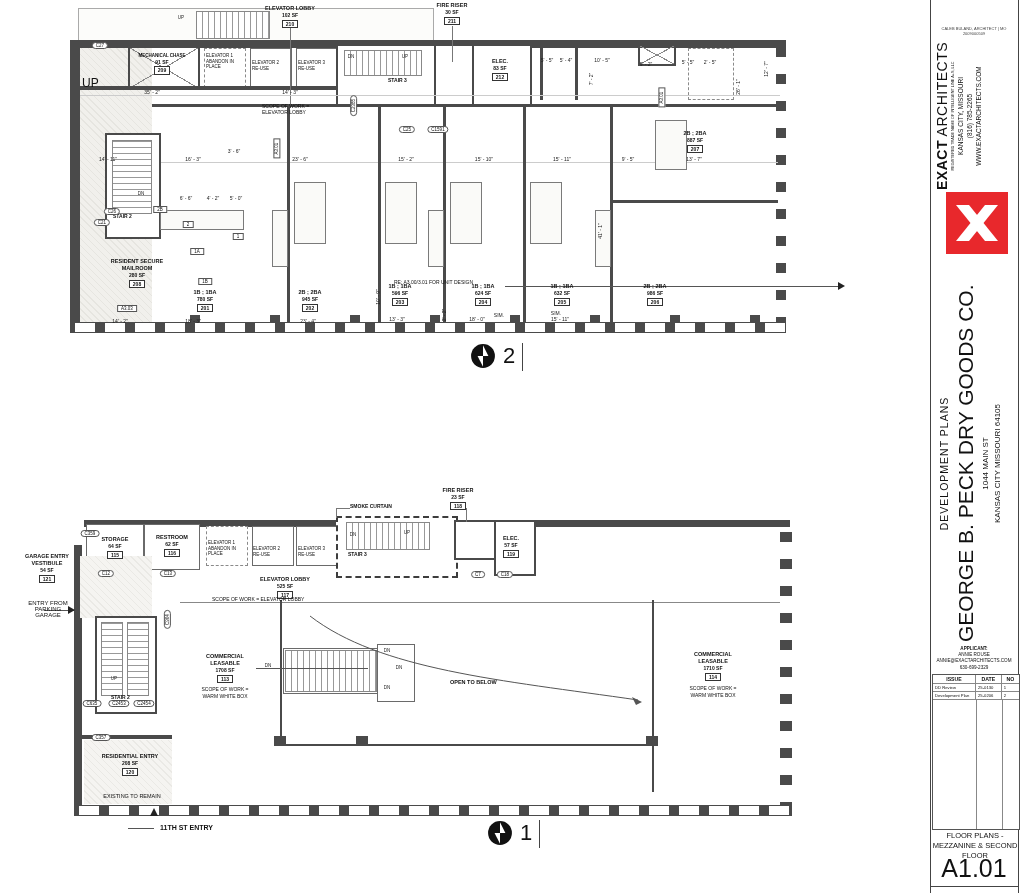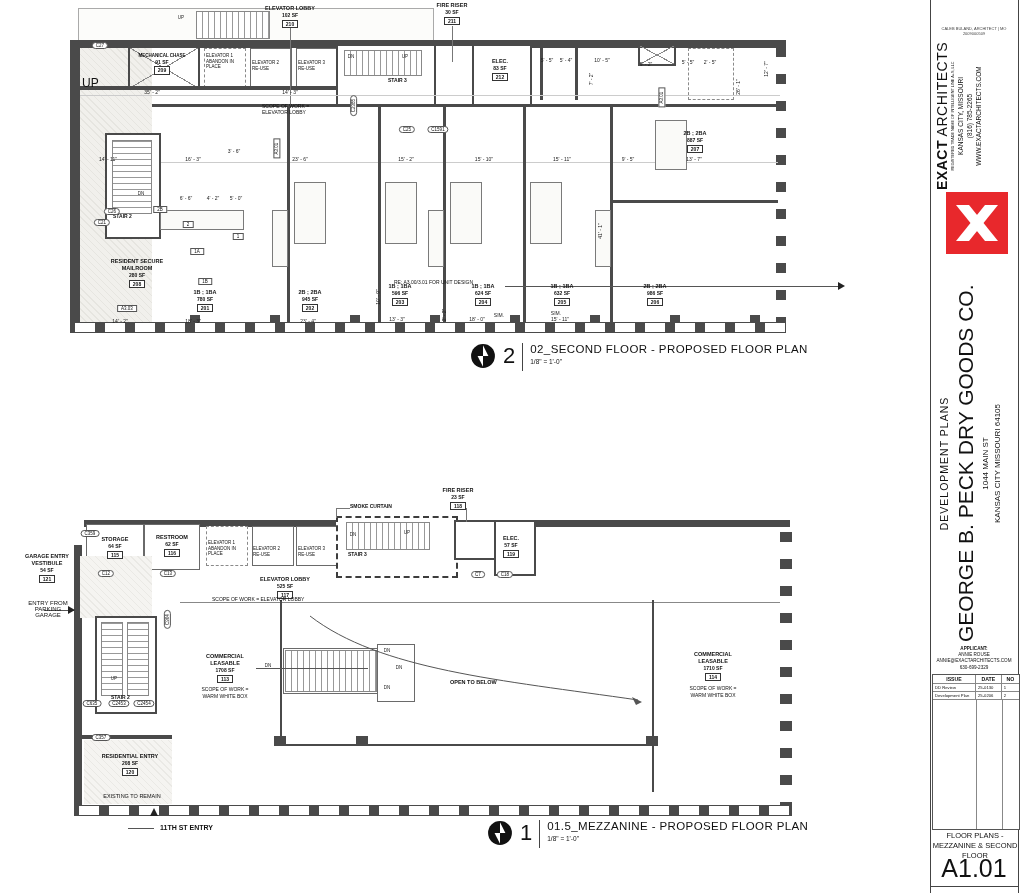--- a/index.html
+++ b/index.html
@@ -267,24 +267,20 @@
   </div>
 
 <div class="title-row" style="left:470px;top:343px;">
   <svg width="26" height="26" viewBox="0 0 24 24">
       <circle cx="12" cy="12" r="11" fill="#111"></circle>
       <path d="M12 2 L17 12 L12 12 Z" fill="#fff"></path>
       <path d="M12 22 L7 12 L12 12 Z" fill="#fff"></path>
     </svg>
   <span class="tnum">2</span>
   <span class="tdiv"></span>
-  <span>
-    <div class="ttext">02_SECOND FLOOR - PROPOSED FLOOR PLAN</div>
-    <div class="tscale">1/8" = 1'-0"</div>
-  </span>
 </div>
 
 <div class="w" style="left:84px;top:520px;width:706px;height:7px;"></div>
 <div class="w" style="left:74px;top:545px;width:8px;height:267px;"></div>
 <div class="baywall" style="left:780px;top:527px;width:12px;height:280px;"></div>
 <div class="storefront" style="left:74px;top:805px;width:718px;height:9px;"></div>
 
 <div class="thinbox" style="left:86px;top:524px;width:56px;height:44px;"></div>
 <div class="thinbox" style="left:144px;top:524px;width:54px;height:44px;"></div>
 <div class="dashedbox" style="left:206px;top:526px;width:40px;height:38px;"></div>
@@ -423,24 +419,20 @@
   </div>
 
 <div class="title-row" style="left:487px;top:820px;">
   <svg width="26" height="26" viewBox="0 0 24 24">
       <circle cx="12" cy="12" r="11" fill="#111"></circle>
       <path d="M12 2 L17 12 L12 12 Z" fill="#fff"></path>
       <path d="M12 22 L7 12 L12 12 Z" fill="#fff"></path>
     </svg>
   <span class="tnum">1</span>
   <span class="tdiv"></span>
-  <span>
-    <div class="ttext">01.5_MEZZANINE - PROPOSED FLOOR PLAN</div>
-    <div class="tscale">1/8" = 1'-0"</div>
-  </span>
 </div>
 
 <div class="vline" style="left:930px;top:0;height:893px;background:#444;"></div>
 <div class="vline" style="left:1018px;top:0;height:893px;background:#444;"></div>
 <div class="arch-note" style="left:930px;top:26px;width:88px;">CALEB BULAND, ARCHITECT | MO 2009000509</div>
 
 <div class="rot" style="left:934px;top:190px;width:148px;height:78px;">
   <div class="firm-name"><b>EXACT</b><span> ARCHITECTS</span></div>
   <div class="firm-sub">REGISTERED TRADE NAME OF INTELLIGENT LINE A+S, LLC</div>
   <div class="firm-line">KANSAS CITY, MISSOURI</div>

